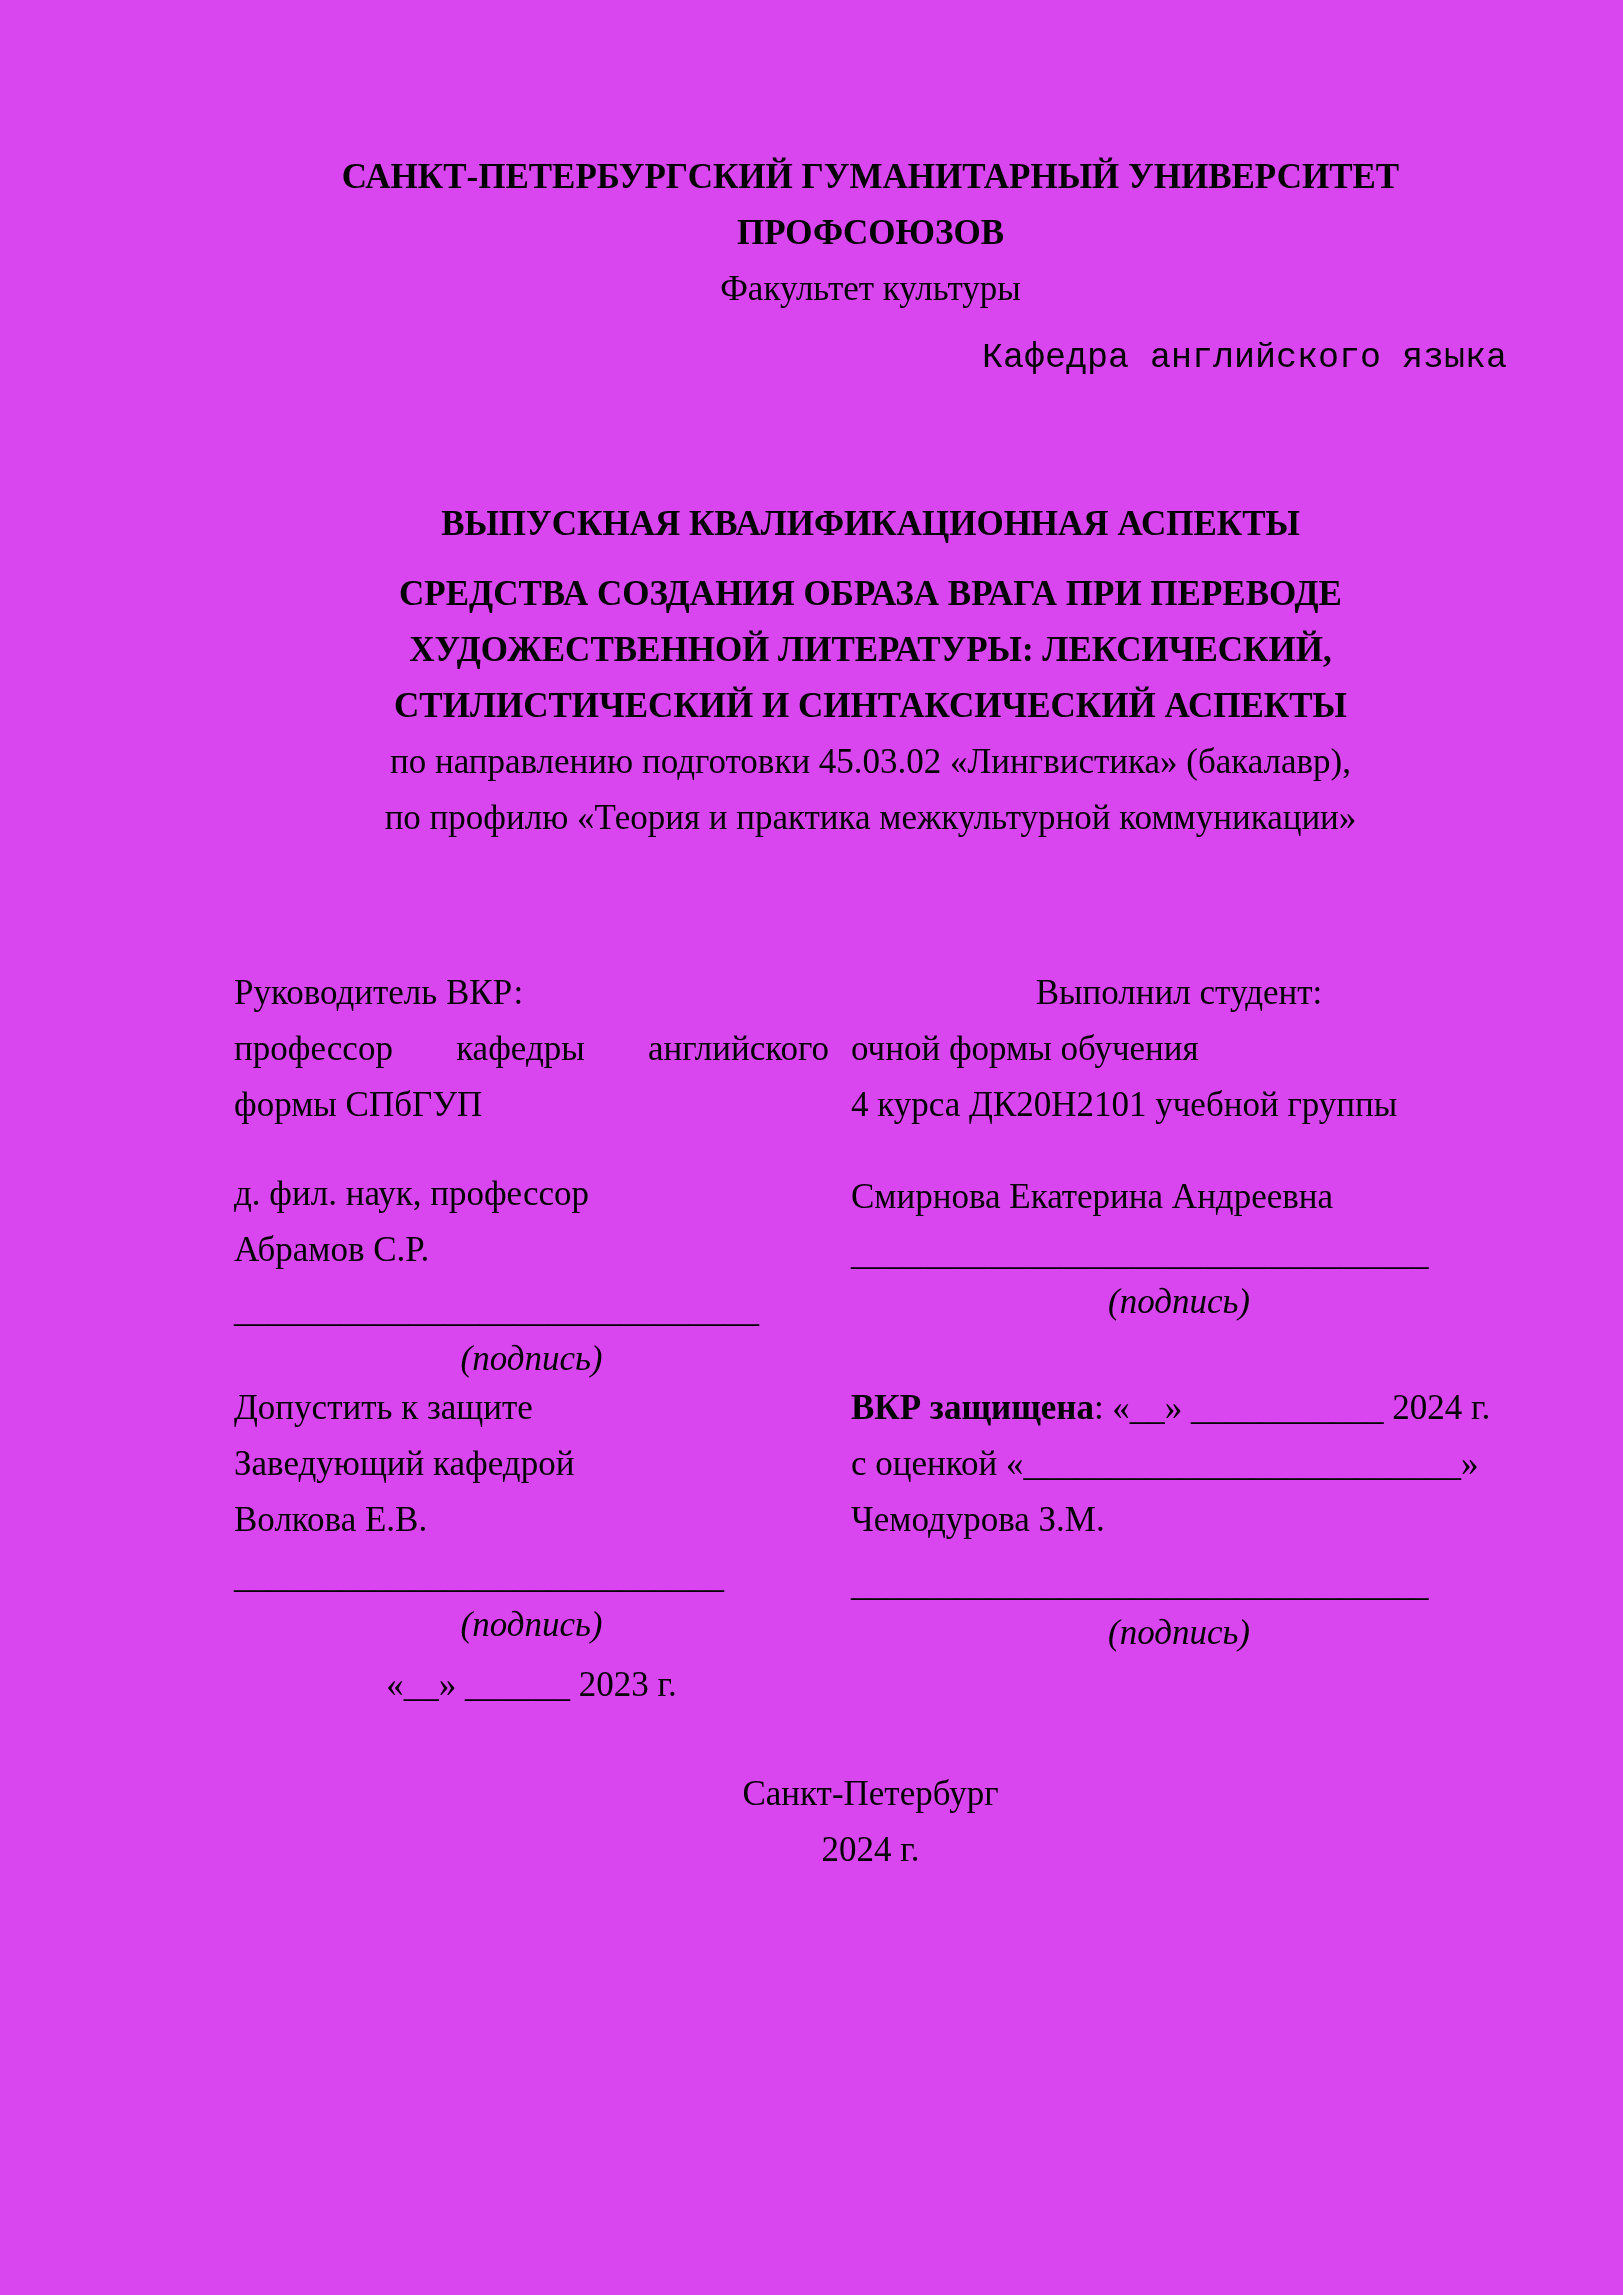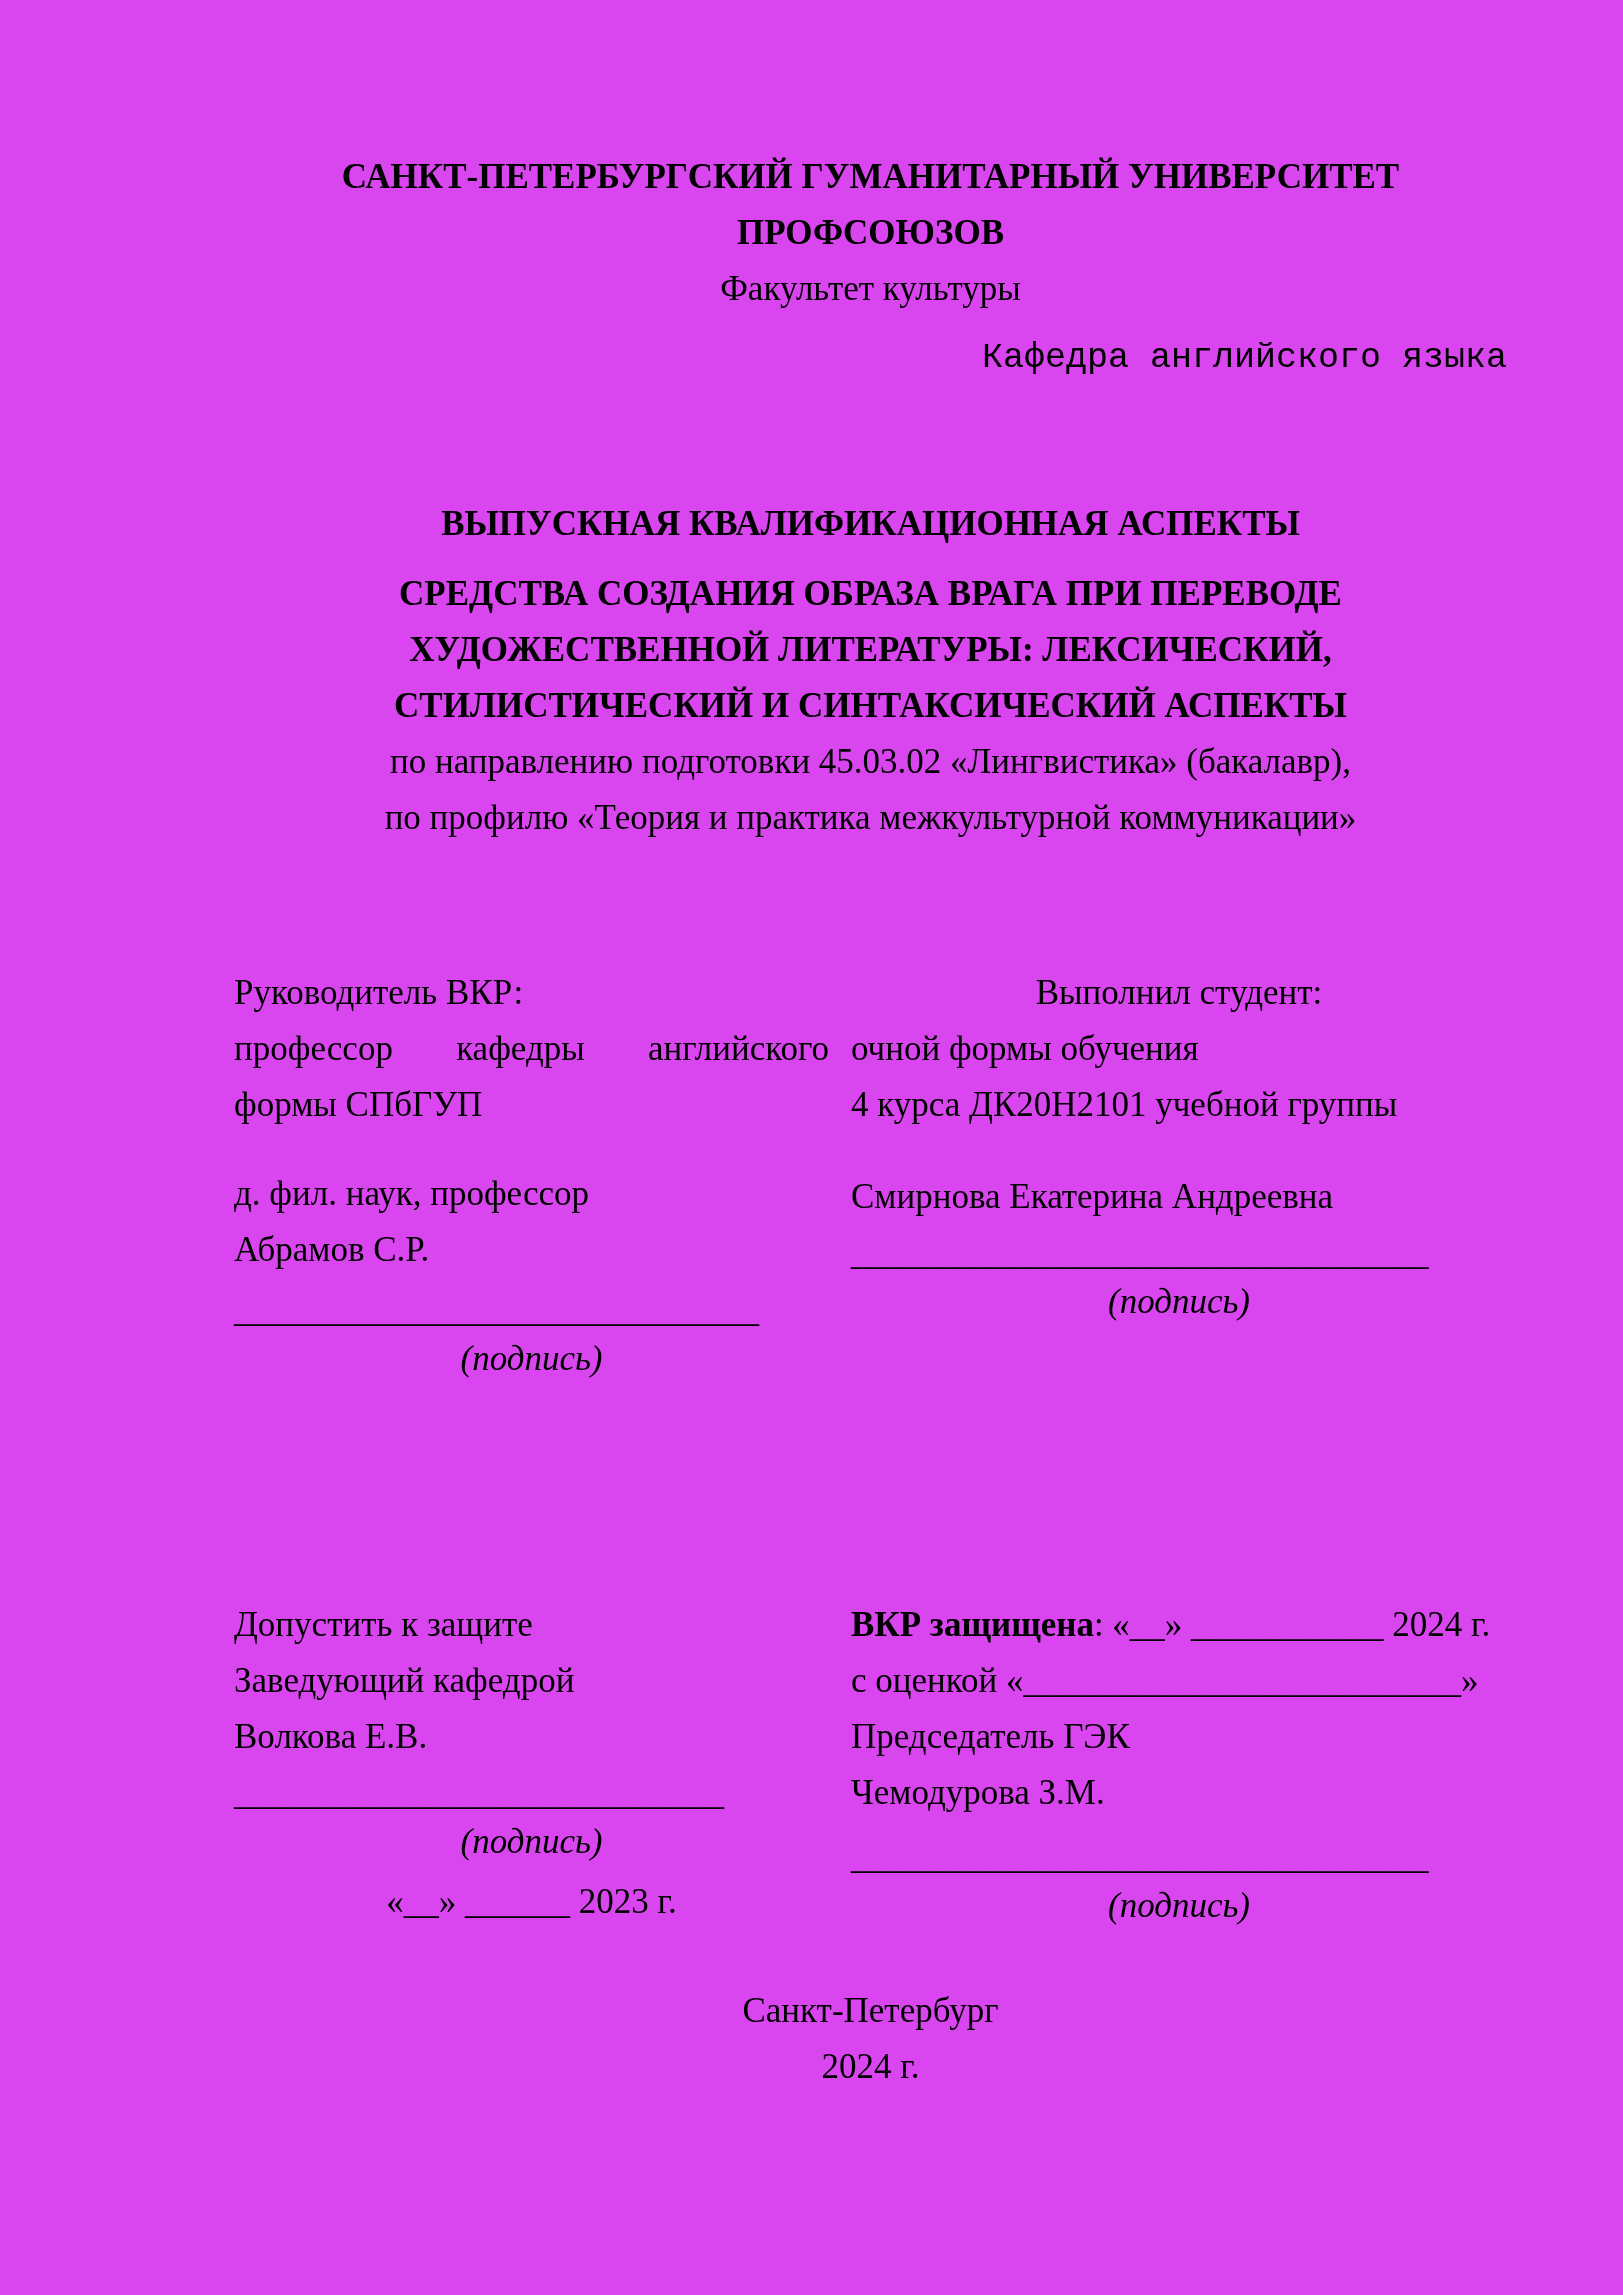--- a/index.html
+++ b/index.html
@@ -29,21 +29,21 @@
   .faculty    { text-align: center; }
   .department { text-align: right; margin-top: 12.6px; font-family: Liberation Mono, monospace; }
 
   .work-type    { font-weight: bold; text-align: center; margin-top: 110px; }
   .work-title   { font-weight: bold; text-align: center; margin-top: 14px; }
   .work-program { text-align: center; }
   .work-profile { text-align: center; }
 
   .columns { display: flex; justify-content: space-between; align-items: flex-start; }
   .cols-1  { margin-top: 119px; }
-  .cols-2  { margin-top: 217px; }
+  .cols-2  { }
   .col-left  { width: 595px; }
   .col-right { width: 656px; }
 
   .sup-position { text-align: justify; }
   .sup-degree   { margin-top: 33px; }
   .sup-sig      { margin-top: 4.7px; }
 
   .stu-label { text-align: center; }
   .stu-name  { margin-top: 36px; }
 
@@ -100,21 +100,20 @@
       <div>Допустить к защите</div>
       <div>Заведующий кафедрой</div>
       <div>Волкова Е.В.</div>
       <div class="nowrap">____________________________</div>
       <div class="sig-caption">(подпись)</div>
       <div class="adm-date">«__» ______ 2023 г.</div>
     </div>
     <div class="col-right">
       <div class="nowrap"><span class="bold">ВКР защищена</span><span>: «__» ___________ 2024 г.</span></div>
       <div class="nowrap">с оценкой «_________________________»</div>
-      <div>Председатель ГЭК</div>
       <div>Чемодурова З.М.</div>
       <div class="def-sig nowrap">_________________________________</div>
       <div class="sig-caption">(подпись)</div>
     </div>
   </div>
 
   <div class="footer">
     <div>Санкт-Петербург</div>
     <div>2024 г.</div>
   </div>

